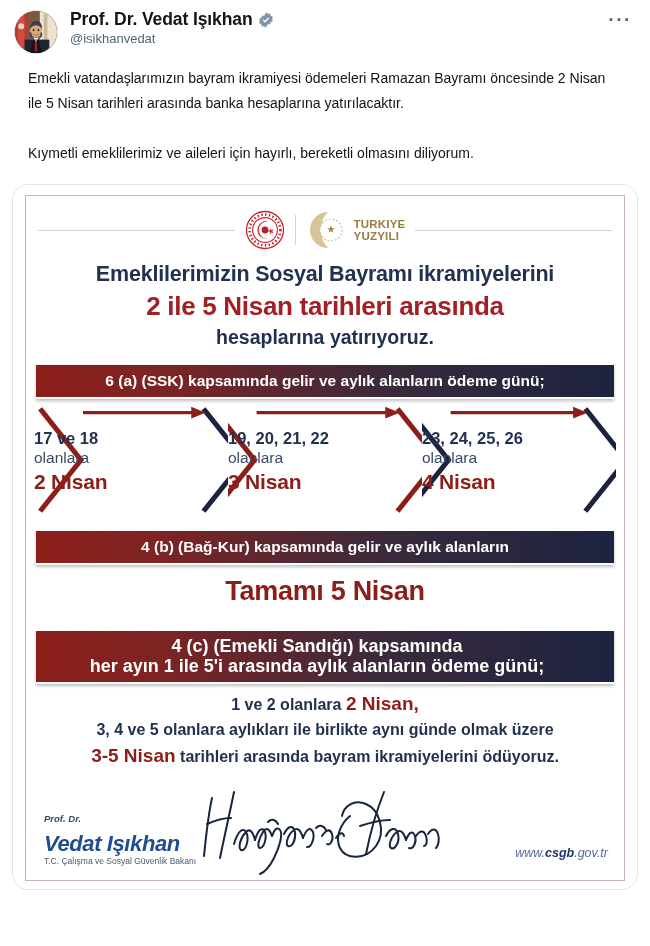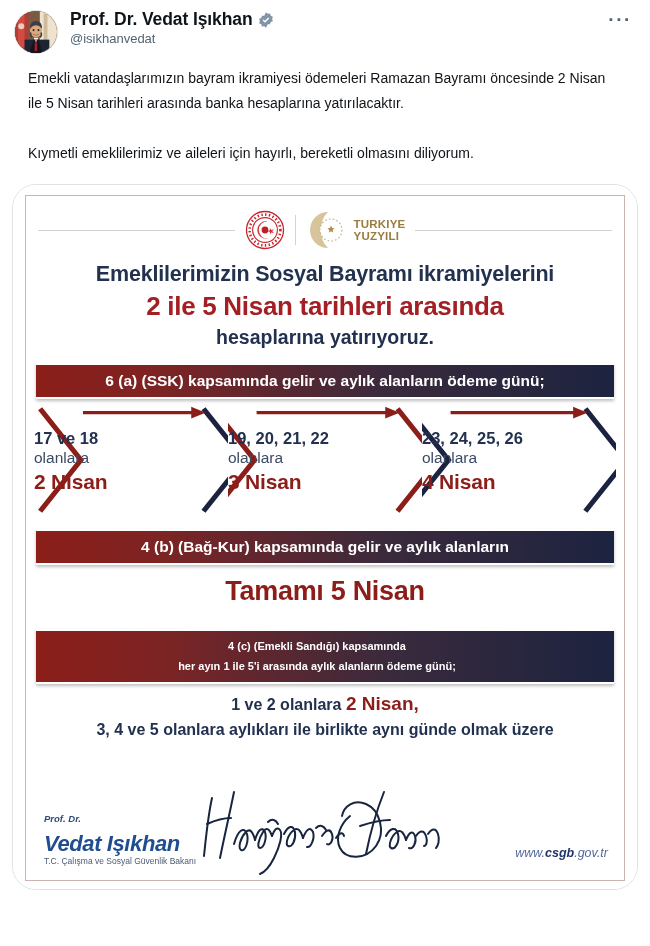--- a/index.html
+++ b/index.html
@@ -41,21 +41,21 @@
     padding: 12px 14px 0 14px;
     font-size:14px; line-height:25px; color:#0f1419;
   }
   .body-text p { margin:0; }
   .body-text .gap { height:25px; }
 
   
   .card {
     margin: 18px 12px 0 12px;
     border:1px solid #dfe3e6;
-    border-radius:24px;
+    border-radius:16px;
     overflow:hidden;
     background:#fdba74;
     height:706px;
   }
   .poster {
     height:100%;
     background:#ffffff;
     padding:10px 12px 8px 12px;
     display:flex; flex-direction:column;
   }
@@ -92,21 +92,21 @@
 
   
   .banner {
     margin:12px 2px 0 2px;
     background:linear-gradient(90deg,#8c1e19 0%, #7c2424 22%, #3b2a3c 60%, #1c2340 100%);
     color:#ffffff; text-align:center; font-weight:bold;
     border-top:2px solid #ffffff; border-bottom:2px solid #ffffff;
     padding:6px 8px 7px 8px; font-size:15.5px; line-height:19px;
     box-shadow:0 2px 3px rgba(0,0,0,.25);
   }
-  .banner.two-line { padding:5px 24px 6px 8px; font-size:11px; line-height:20px; }
+  .banner.two-line { padding:5px 24px 6px 8px; font-size:18px; line-height:20px; }
 
   
   .arrows {
     display:flex; align-items:stretch; justify-content:center;
     padding:4px 0 0 0; position:relative; height:118px;
   }
   .chev-cell { position:relative; flex:1 1 0; }
   .chev-cell svg { position:absolute; inset:0; width:100%; height:100%; }
   .chev-txt {
     position:absolute; left:0; right:0; top:26px;
@@ -285,20 +285,21 @@
       <div class="tamami">Tamamı 5 Nisan</div>
 
       <div class="banner two-line">
         <div>4 (c) (Emekli Sandığı) kapsamında</div>
         <div>her ayın 1 ile 5'i arasında aylık alanların ödeme günü;</div>
       </div>
 
       <div class="detail">
         <div class="d1"><span>1 ve 2 olanlara </span><span class="big">2 Nisan,</span></div>
         <div class="d2">3, 4 ve 5 olanlara aylıkları ile birlikte aynı günde olmak üzere</div>
+        <div class="d3"><span class="big">3-5 Nisan</span><span> tarihleri arasında bayram ikramiyelerini ödüyoruz.</span></div>
       </div>
 
       <div class="sigzone">
         <div class="minister">
           <div class="m-pre">Prof. Dr.</div>
           <div class="m-name">Vedat Işıkhan</div>
           <div class="m-role">T.C. Çalışma ve Sosyal Güvenlik Bakanı</div>
         </div>
 
         <div class="sig">

